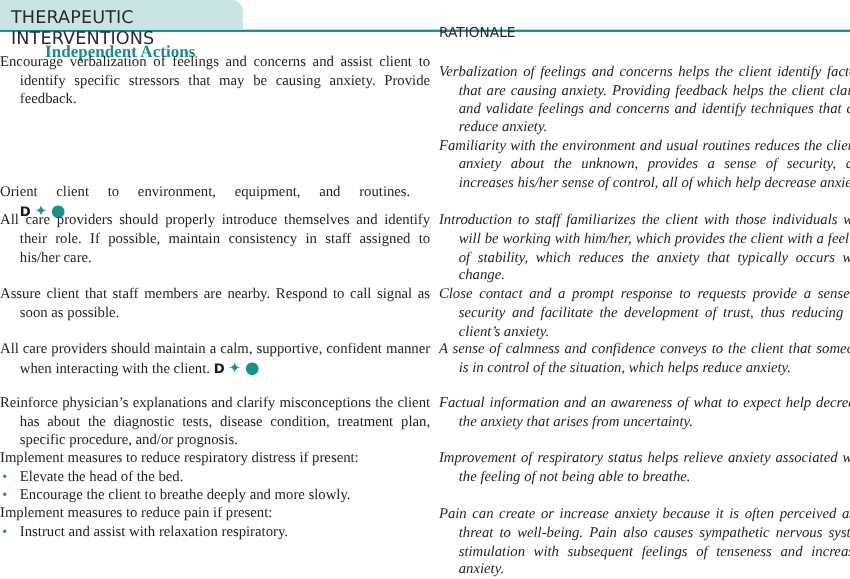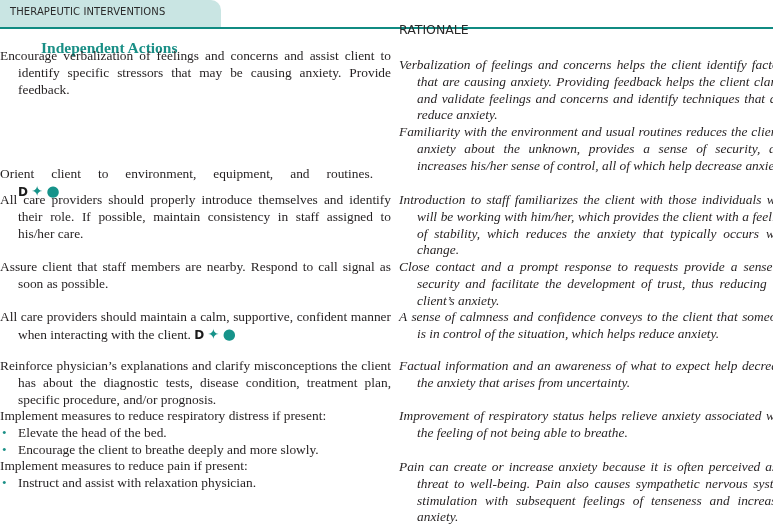--- a/index.html
+++ b/index.html
@@ -1,21 +1,21 @@
 <!DOCTYPE html>
 <html><head>
 <meta charset="utf-8">
 <style>
   html, body { margin: 0; padding: 0; background: #ffffff; }
   body { width: 773px; height: 526px; overflow: hidden; position: relative; color: #231f20; }
   .page { position: absolute; left: 0; top: 0; width: 773px; height: 526px; }
   .hdr { position: absolute; left: 0; top: 0; width: 773px; height: 27px; border-bottom: 2px solid #108b82; }
   .hdr-tab { position: absolute; left: 0; top: 0; width: 221px; height: 27px; background: #c9e5e3;
              border-top-right-radius: 10px; box-sizing: border-box; padding: 6px 0 0 10px;
-             font-family: "DejaVu Sans", sans-serif; font-size: 10px; letter-spacing: 0.1px; color: #2a2a2a; }
+             font-family: "DejaVu Sans", sans-serif; font-size: 16px; letter-spacing: 0.1px; color: #2a2a2a; }
   .hdr-right { position: absolute; left: 399px; top: 6px; font-family: "DejaVu Sans", sans-serif; font-size: 12.5px; color: #2a2a2a; margin-top: 16px; }
   .sub { position: absolute; left: 1px; top: 39px; font-family: "Liberation Serif", serif; font-size: 15.5px; font-weight: bold; color: #1a8f86; padding-left: 40px; }
   .col-l { position: absolute; left: 0; width: 373px; font-family: "Liberation Serif", serif; font-size: 13.4px; line-height: 16.8px; }
   .col-r { position: absolute; left: 399px; width: 372px; font-family: "Liberation Serif", serif; font-style: italic; font-size: 13.4px; line-height: 16.8px; }
   .hang { text-align: justify; padding-left: 18px; text-indent: -18px; margin: 0; }
   .plain { margin: 0; }
   .bullet { position: relative; padding-left: 18px; margin: 0; }
   .bullet .dot { position: absolute; left: 2px; top: 0; color: #1a8f86; font-size: 13px; }
   .sym { font-family: "DejaVu Sans", sans-serif; font-weight: bold; font-size: 12px; color: #1b1b1b; }
   .sym-star { color: #16938a; font-size: 14px; }
@@ -65,21 +65,21 @@
       <span class="dot">•</span>
       <span>Elevate the head of the bed.</span>
     </p>
     <p class="bullet">
       <span class="dot">•</span>
       <span>Encourage the client to breathe deeply and more slowly.</span>
     </p>
     <p class="plain">Implement measures to reduce pain if present:</p>
     <p class="bullet">
       <span class="dot">•</span>
-      <span>Instruct and assist with relaxation physician.</span>
+      <span>Instruct and assist with relaxation respiratory.</span>
     </p>
   </div>
 
   <p class="col-r hang" style="top:57px">Verbalization of feelings and concerns helps the client identify factors that are causing anxiety. Providing feedback helps the client clarify and validate feelings and concerns and identify techniques that can reduce anxiety.</p>
   <p class="col-r hang" style="top:124px">Familiarity with the environment and usual routines reduces the client’s anxiety about the unknown, provides a sense of security, and increases his/her sense of control, all of which help decrease anxiety.</p>
   <p class="col-r hang" style="top:192px">Introduction to staff familiarizes the client with those individuals who will be working with him/her, which provides the client with a feeling of stability, which reduces the anxiety that typically occurs with change.</p>
   <p class="col-r hang" style="top:259px">Close contact and a prompt response to requests provide a sense of security and facilitate the development of trust, thus reducing the client’s anxiety.</p>
   <p class="col-r hang" style="top:309px">A sense of calmness and confidence conveys to the client that someone is in control of the situation, which helps reduce anxiety.</p>
   <p class="col-r hang" style="top:358px">Factual information and an awareness of what to expect help decrease the anxiety that arises from uncertainty.</p>
   <p class="col-r hang" style="top:408px">Improvement of respiratory status helps relieve anxiety associated with the feeling of not being able to breathe.</p>

